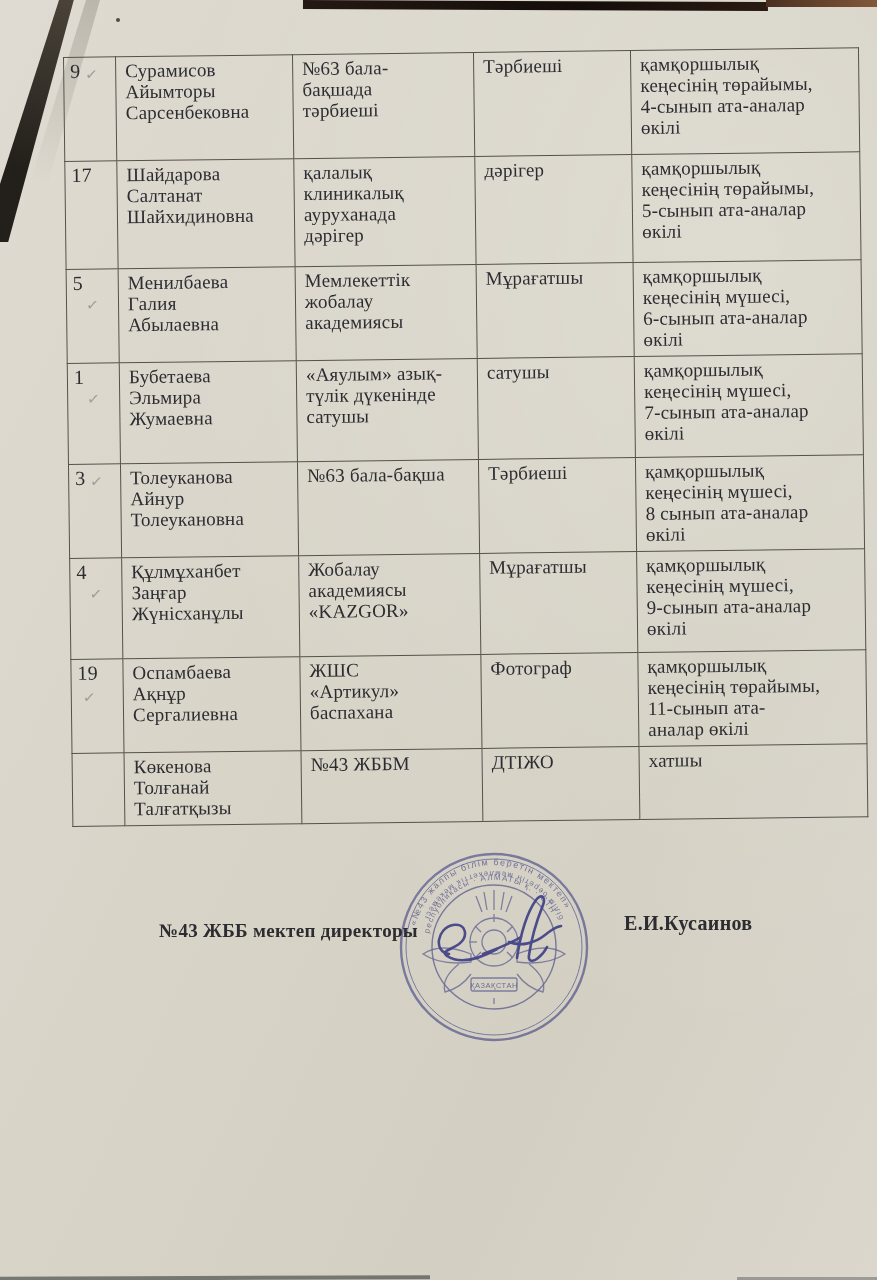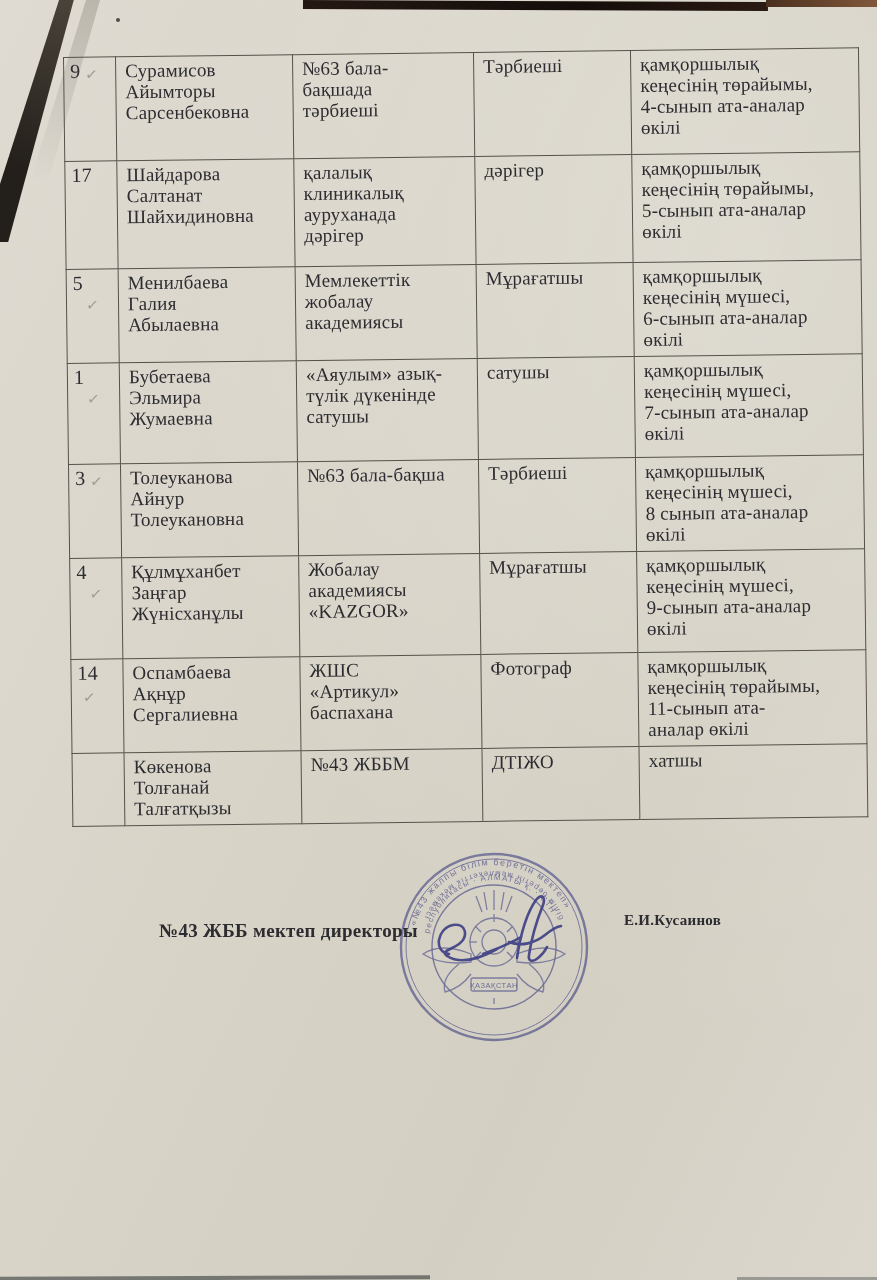--- a/index.html
+++ b/index.html
@@ -32,21 +32,21 @@
   col.c-num{width:52px}col.c-name{width:177px}col.c-work{width:181px}col.c-pos{width:157px}col.c-role{width:228px}
   td{border:1.6px solid #55524b;vertical-align:top;padding:3px 7px 6px 9px;
      font-size:19px;line-height:21px;white-space:pre-line;letter-spacing:.2px;}
   td.num{font-size:20px;padding-left:6px;white-space:normal;}
   .check{color:#a09f97;font-size:15px;font-family:"DejaVu Sans",sans-serif;margin-left:5px;position:relative;top:2px;display:inline-block;transform:rotate(6deg);}
   .check.below{display:block;margin-left:13px;margin-top:0;}
 
   
   .footer{position:absolute;left:0;top:912px;width:877px;height:40px;}
   .director-title{position:absolute;left:159px;top:8px;font-weight:bold;font-size:19px;letter-spacing:.3px;}
-  .director-name{position:absolute;left:624px;top:0;font-weight:bold;font-size:15px;letter-spacing:.3px;}
+  .director-name{position:absolute;left:624px;top:0;font-weight:bold;font-size:20px;letter-spacing:.3px;}
   .stamp-box{position:absolute;left:383px;top:838px;width:222px;height:222px;mix-blend-mode:multiply;}
   .stamp-box svg{display:block;}
 </style>
 </head>
 <body>
 
 <div class="top-edge-dark"></div>
 <div class="top-edge-brown"></div>
 <div class="corner-fold-shadow"></div>
 <div class="corner-fold"></div>
@@ -147,21 +147,21 @@
 академиясы
 «KAZGOR»</td>
     <td>Мұрағатшы</td>
     <td>қамқоршылық
 кеңесінің мүшесі,
 9-сынып ата-аналар
 өкілі</td>
   </tr>
 
   <tr style="height: 94px;">
-    <td class="num"><span>14</span><span class="check">✓</span></td>
+    <td class="num"><span>19</span><span class="check">✓</span></td>
     <td>Оспамбаева
 Ақнұр
 Сергалиевна</td>
     <td>ЖШС
 «Артикул»
 баспахана</td>
     <td>Фотограф</td>
     <td>қамқоршылық
 кеңесінің төрайымы,
 11-сынып ата-

